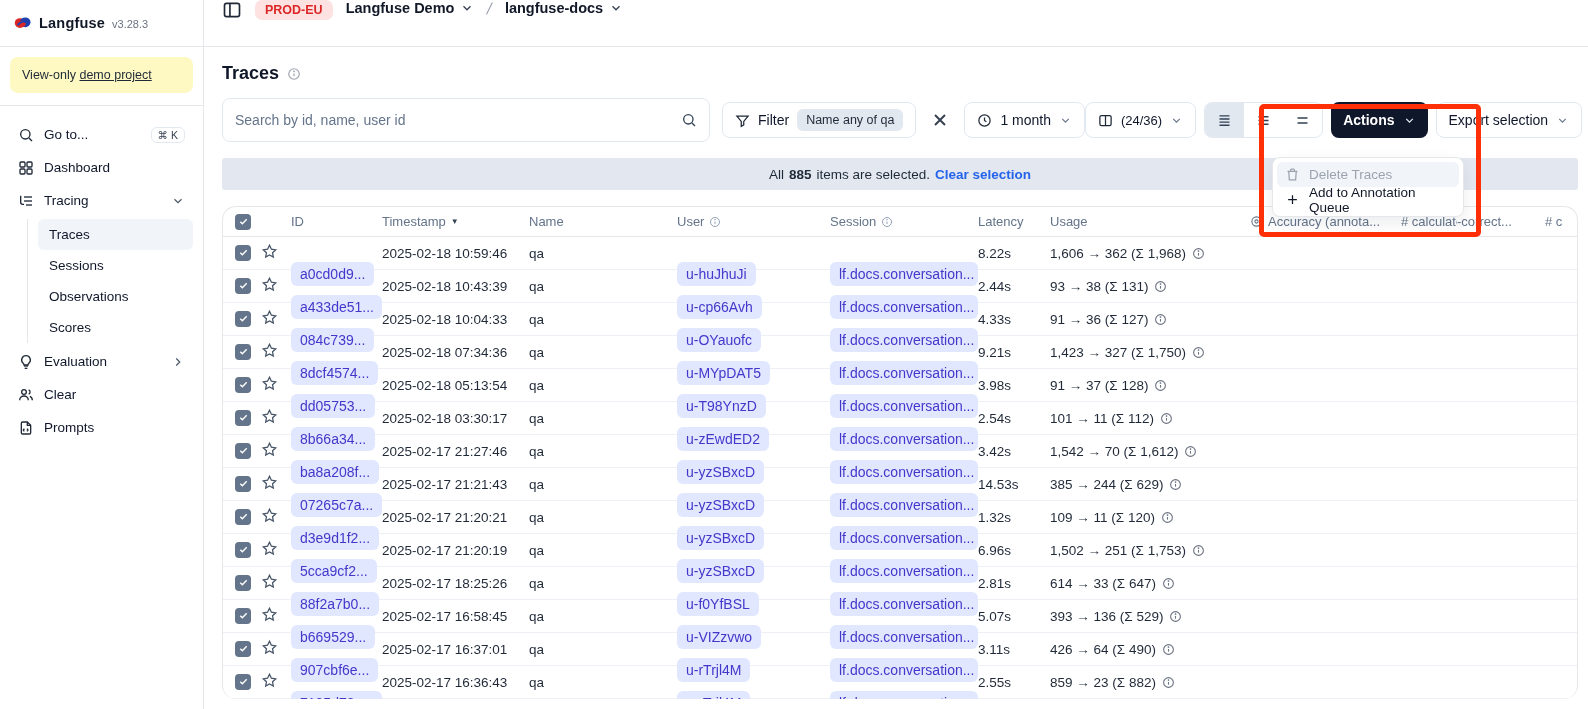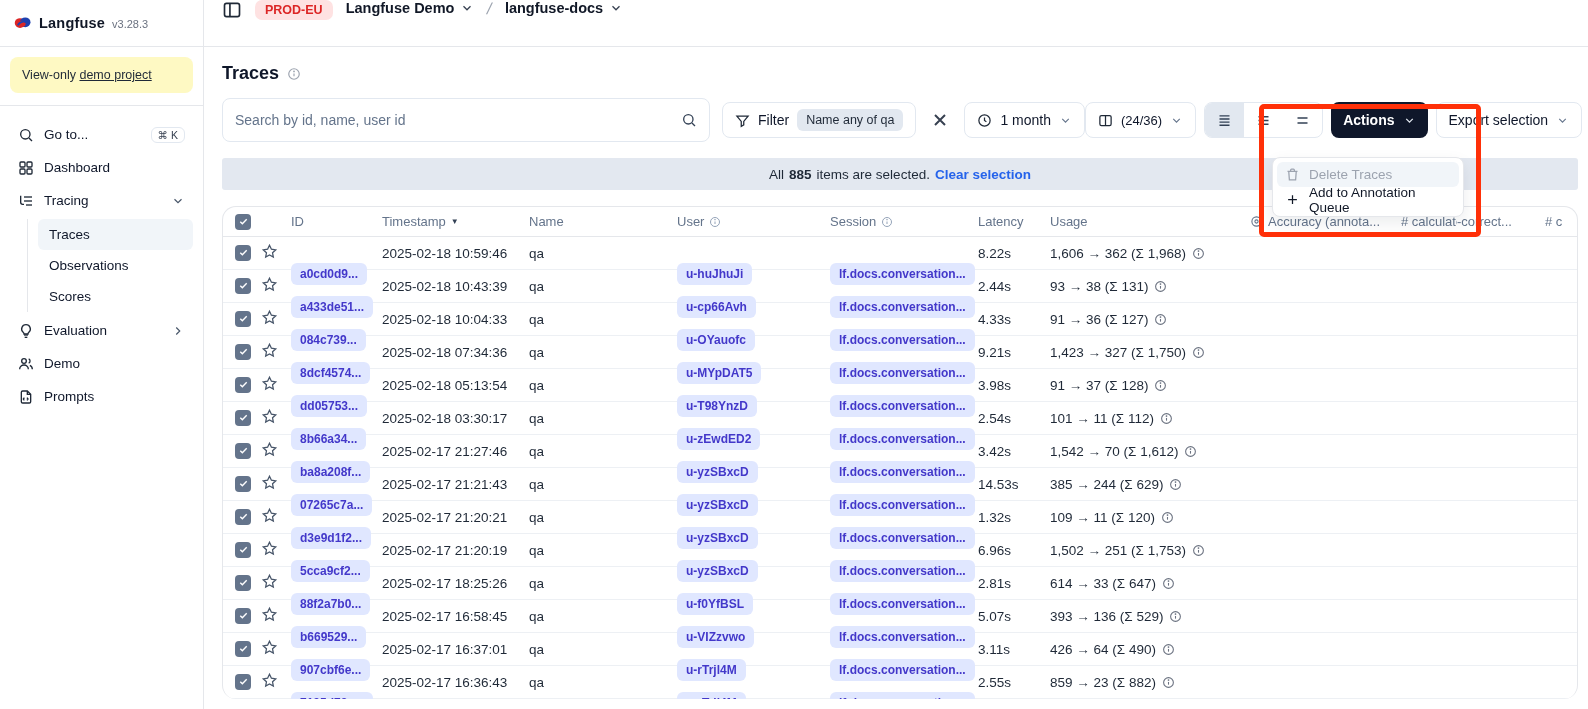--- a/index.html
+++ b/index.html
@@ -71,21 +71,21 @@
           align-items:center; height:33px; padding-left:12px; border-bottom:1px solid #edf0f4; }
   .thead { height:30px; border-bottom:1px solid #e5e7eb; color:#64748b; font-size:13px; font-weight:500; }
   .hcell { display:flex; align-items:center; gap:5px; white-space:nowrap; overflow:hidden; }
   .sort-tri { font-size:8px; color:#334155; }
   .hinfo { width:12px; height:12px; color:#94a3b8; }
   .target-ic { width:13px; height:13px; color:#64748b; flex:0 0 13px; }
   .cell { white-space:nowrap; overflow:hidden; font-size:13.5px; color:#1f2937; }
   .cbx { width:16px; height:16px; background:#64748b; border-radius:4px; display:inline-flex; align-items:center; justify-content:center; cursor:pointer; }
   .cbx svg { width:11px; height:11px; color:#fff; }
   .star { width:17px; height:17px; color:#475569; cursor:pointer; display:inline-block; }
-  .badge { display:inline-block; background:var(--badge-bg,#e0e7ff); color:var(--badge-text,#4338ca); font-size:12px; font-weight:700; padding:4px 9px; border-radius:6px; max-width:100%; overflow:hidden; white-space:nowrap; cursor:pointer;margin-top:44px; }
+  .badge { display:inline-block; background:var(--badge-bg,#e0e7ff); color:var(--badge-text,#4338ca); font-size:14px; font-weight:400; padding:4px 9px; border-radius:6px; max-width:100%; overflow:hidden; white-space:nowrap; cursor:pointer;margin-top:44px; }
   .usage-cell { display:flex; align-items:center; gap:6px; }
   .usage-cell .info-ic { width:13px; height:13px; color:#6b7280; flex:0 0 13px; cursor:pointer; }
 
   
   .dropdown { position:absolute; left:1068px; top:157px; width:192px; background:#fff; border:1px solid #e5e7eb; border-radius:8px; box-shadow:0 6px 16px rgba(15,23,42,.08); padding:4px; z-index:40; }
   .menu-item { height:25px; display:flex; align-items:center; gap:9px; padding:0 8px; border-radius:6px; font-size:13.5px; cursor:pointer; }
   .menu-item.disabled { background:#f1f5f9; color:#9ca3af; }
   .menu-item .mic { width:15px; height:15px; flex:0 0 15px; }
   .menu-item:not(.disabled) { color:#111827; }
 
@@ -157,20 +157,23 @@
               <path d="M6 9l6 6 6-6"></path>
             </svg>
         </span>
       </div>
 
       <div class="subnav">
         <div class="sub-item active">
             <span>Traces</span>
           </div>
         <div class="sub-item">
+            <span>Sessions</span>
+          </div>
+        <div class="sub-item">
             <span>Observations</span>
           </div>
         <div class="sub-item">
             <span>Scores</span>
           </div>
       </div>
 
       <div class="nav-item">
         <span class="ni">
           <svg viewBox="0 0 24 24" fill="none" stroke="currentColor" stroke-width="2">
@@ -189,21 +192,21 @@
 
       <div class="nav-item">
         <span class="ni">
           <svg viewBox="0 0 24 24" fill="none" stroke="currentColor" stroke-width="2">
               <circle cx="9" cy="7.5" r="3.5"></circle>
               <path d="M2.5 20c0-3.6 2.9-6.5 6.5-6.5s6.5 2.9 6.5 6.5"></path>
               <path d="M16 4.3a3.5 3.5 0 0 1 0 6.4"></path>
               <path d="M17.8 14c2.2.9 3.7 3.2 3.7 6"></path>
             </svg>
         </span>
-        <span>Demo</span>
+        <span>Clear</span>
       </div>
 
       <div class="nav-item">
         <span class="ni">
           <svg viewBox="0 0 24 24" fill="none" stroke="currentColor" stroke-width="2">
               <path d="M14 3H7a2 2 0 0 0-2 2v14a2 2 0 0 0 2 2h10a2 2 0 0 0 2-2V8z"></path>
               <path d="M14 3v5h5"></path>
               <path d="M9.5 13l-1.5 2 1.5 2"></path>
               <path d="M13.5 13l1.5 2-1.5 2"></path>
             </svg>

